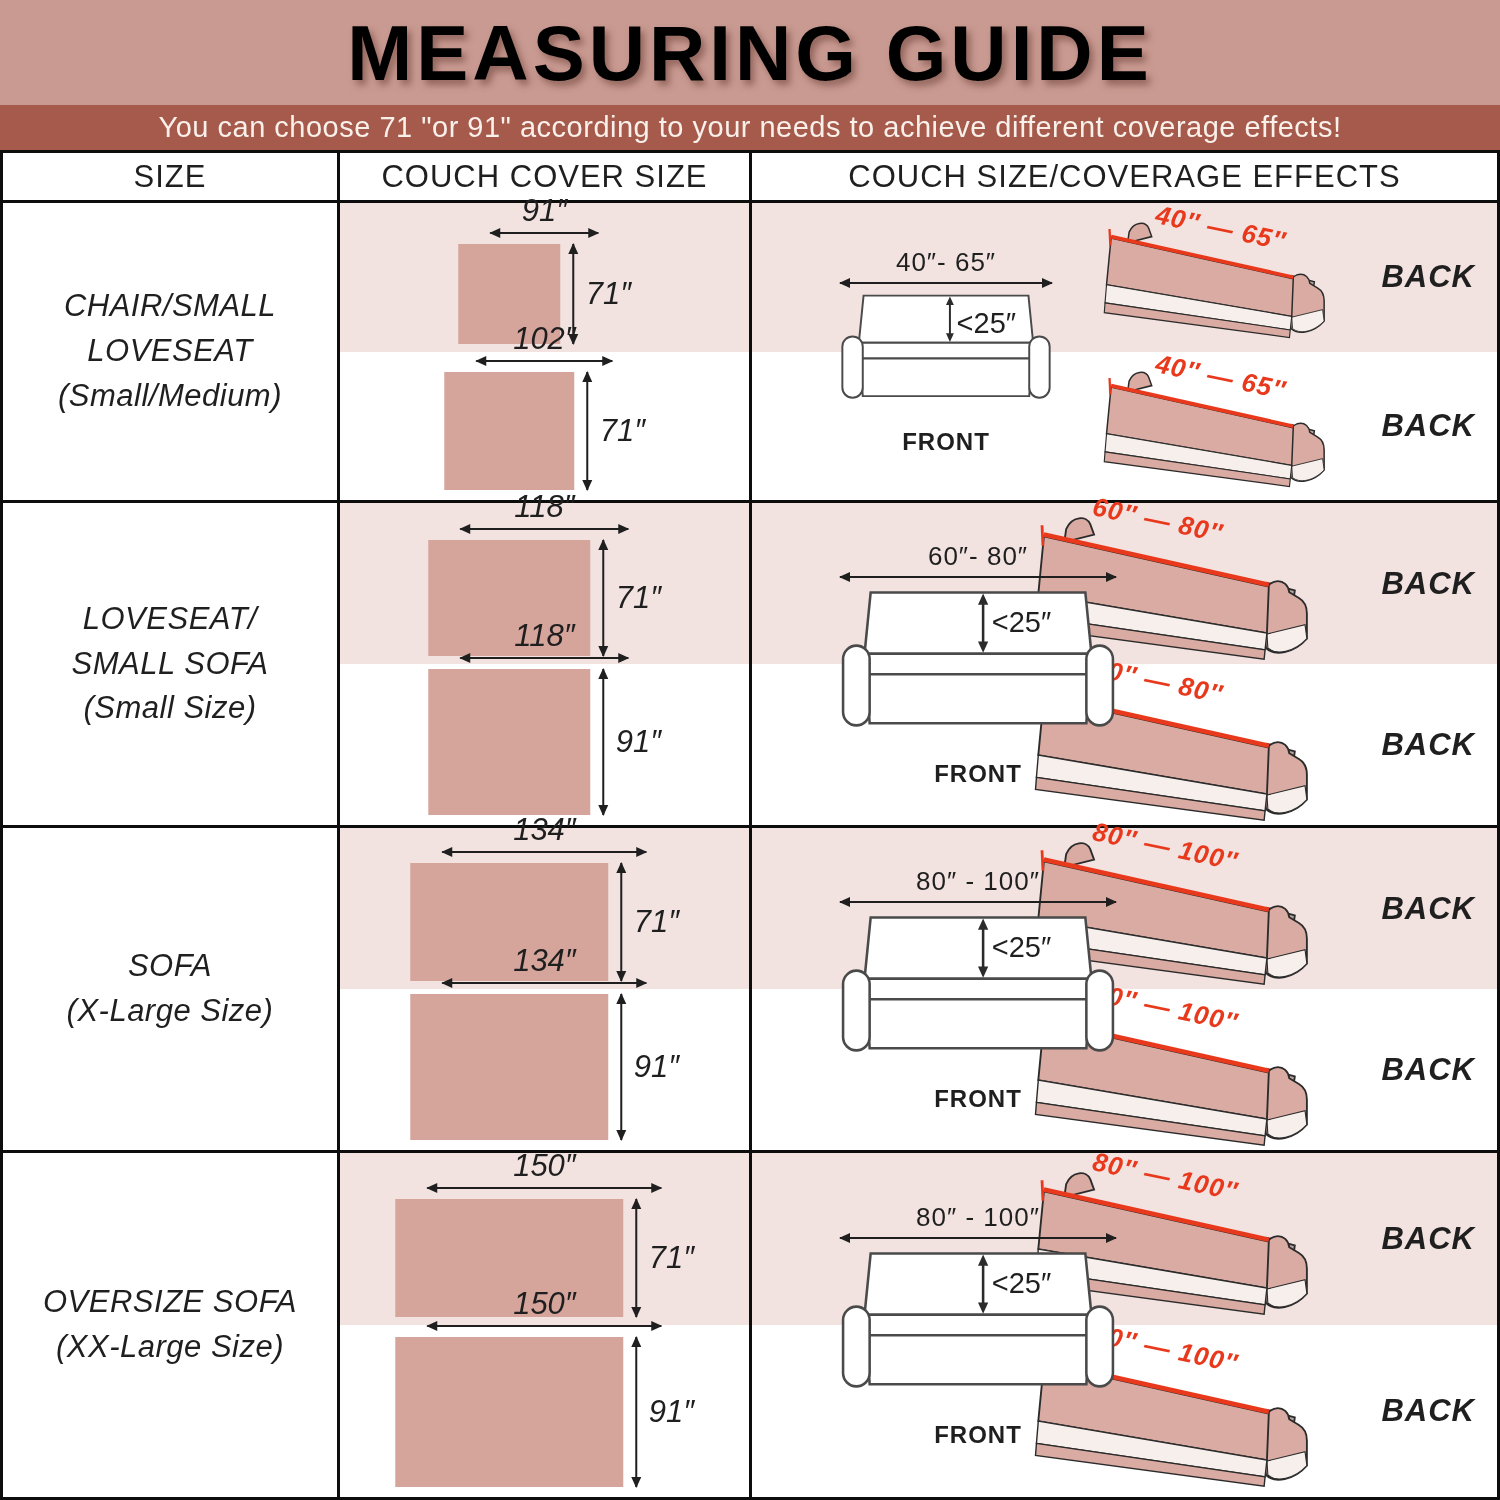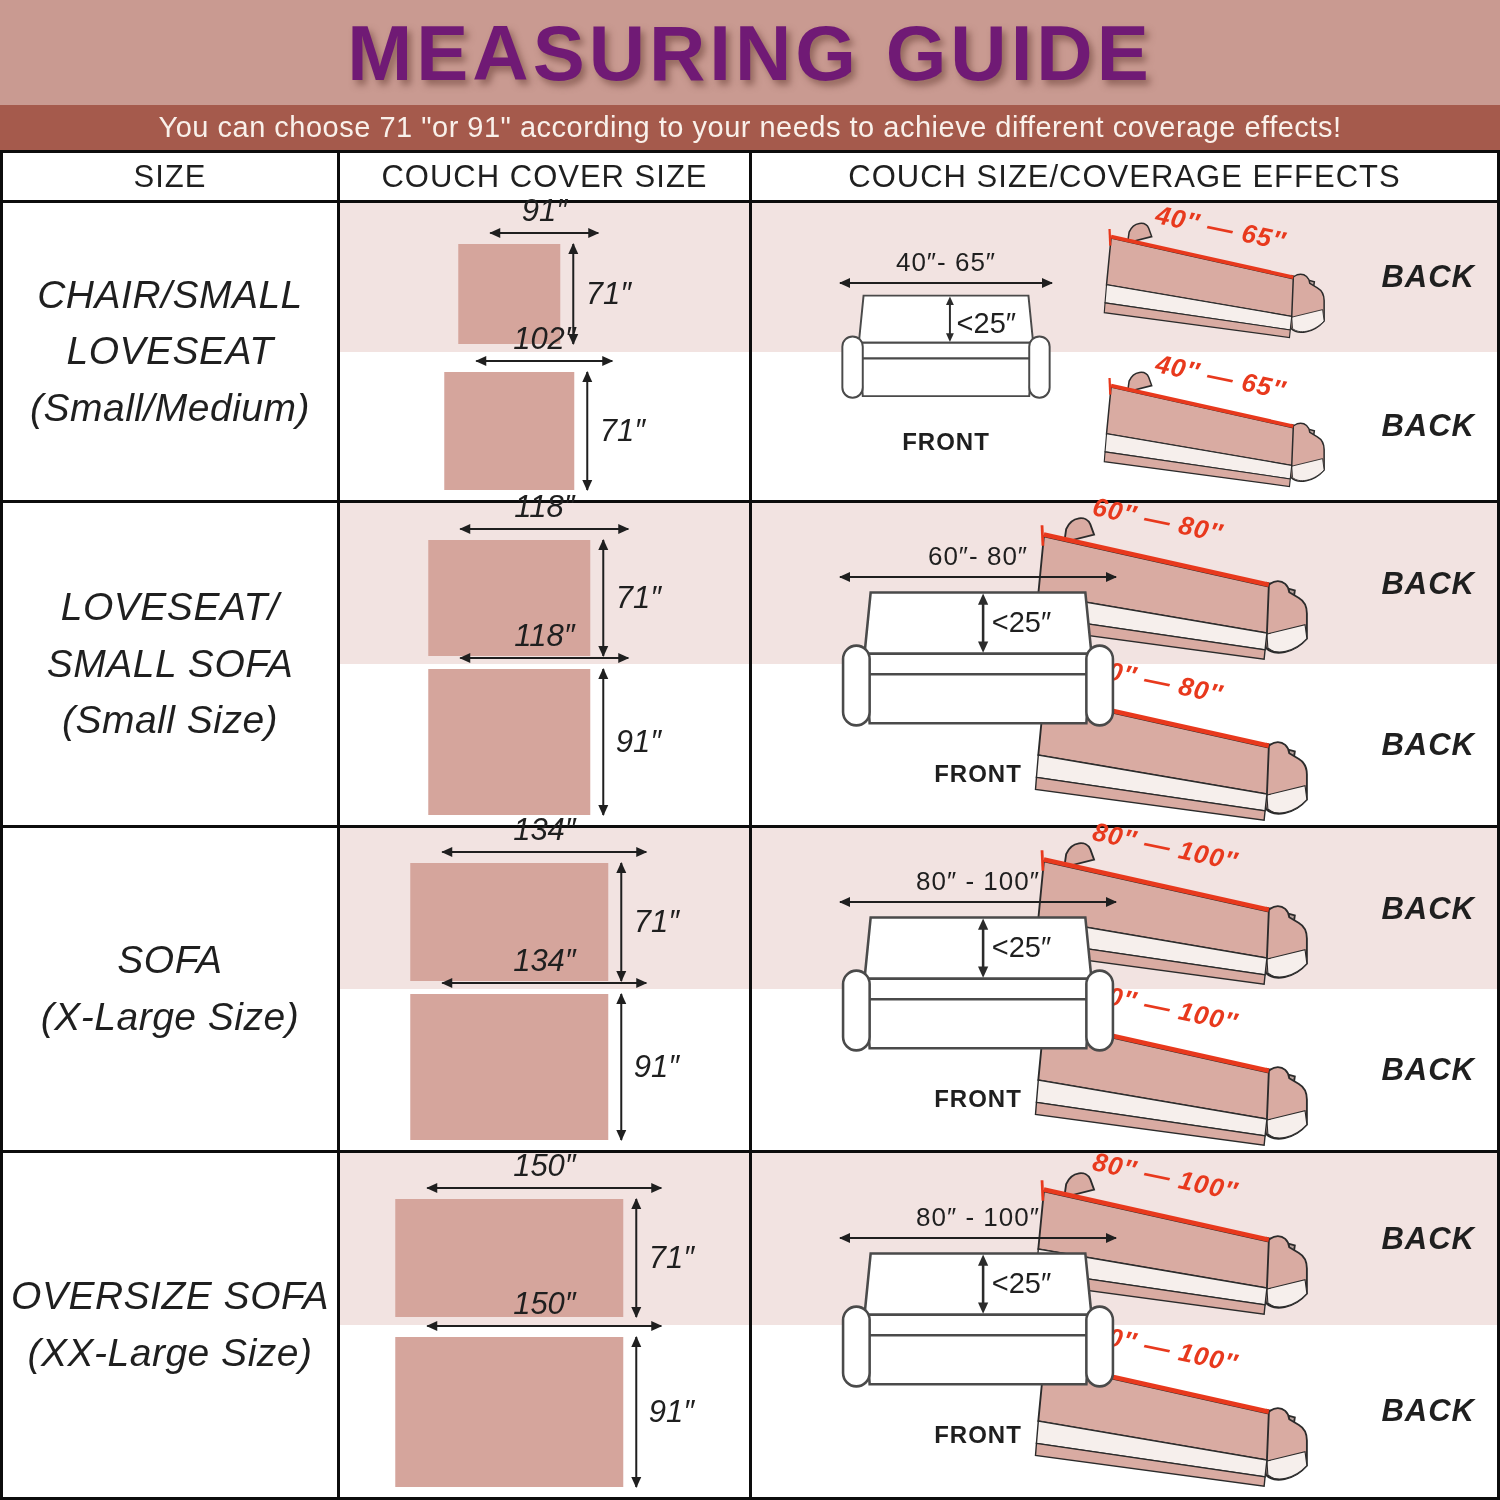--- a/index.html
+++ b/index.html
@@ -11,36 +11,36 @@
     --sofa-band:#f6efec;
     --accent-red:#e8391d;
     --border:#0d0d0d;
     --ink:#1f1f1f;
   }
   *{margin:0;padding:0;box-sizing:border-box;}
   html,body{width:1500px;height:1500px;overflow:hidden;background:#fff;
     font-family:"Liberation Sans", sans-serif;color:var(--ink);}
   
   .hdr{height:105px;background:var(--header-bg);display:flex;align-items:center;justify-content:center;}
-  .hdr-title{font-size:78px;font-weight:bold;color:#701a75;letter-spacing:4px;
+  .hdr-title{font-size:78px;font-weight:bold;color:#000000;letter-spacing:4px;
     text-shadow:4px 5px 7px rgba(100,58,50,.55);line-height:1;}
   .sub{height:45px;background:var(--subtitle-bg);display:flex;align-items:center;justify-content:center;}
   .sub-text{font-size:29px;color:#f9f0ea;letter-spacing:.5px;}
   
   .table{width:1500px;height:1350px;border:3px solid var(--border);
     display:grid;grid-template-columns:337px 412px 745px;
     grid-template-rows:50px 300px 325px 325px 344px;}
   .tcell{border-right:3px solid var(--border);border-bottom:3px solid var(--border);
     position:relative;background:#fff;overflow:visible;}
   .tcell.last-col{border-right:none;}
   .tcell.last-row{border-bottom:none;}
   .th{display:flex;align-items:center;justify-content:center;font-size:31px;letter-spacing:1px;}
   
   .size-cell{display:flex;flex-direction:column;align-items:center;justify-content:center;
-    font-style:italic;font-size:39px;line-height:1.45;text-align:right;letter-spacing:.5px;}
+    font-style:italic;font-size:31px;line-height:1.45;text-align:right;letter-spacing:.5px;}
   
   .halves{position:absolute;inset:0;display:grid;grid-template-rows:1fr 1fr;font-style:italic;}
   .half{position:relative;}
   .half.pink{background:var(--band-pink);}
   .half.white{background:#fff;}
   
   .swatch-diag{position:absolute;left:50%;transform:translateX(-50%);display:flex;
     flex-direction:column;align-items:center;}
   .swatch-diag.top{bottom:8px;}
   .swatch-diag.bot{bottom:10px;}

